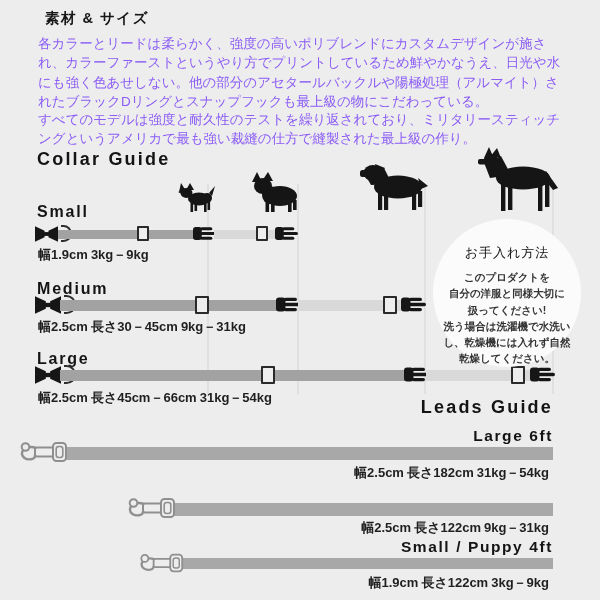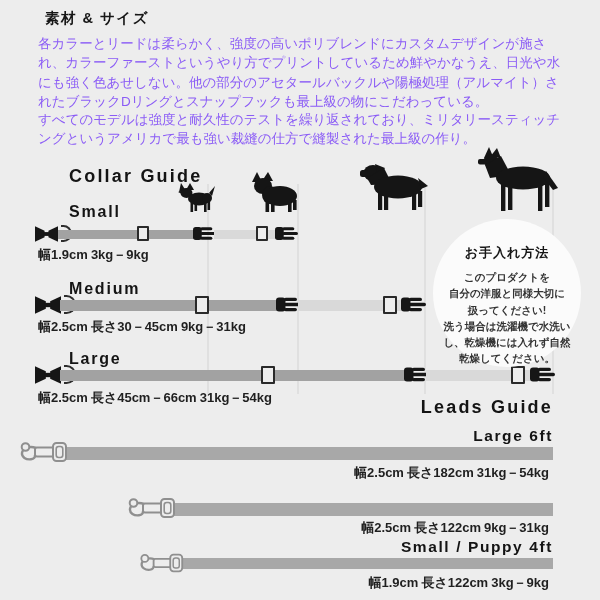--- a/index.html
+++ b/index.html
@@ -7,46 +7,46 @@
   .canvas{position:relative;width:600px;height:600px;background:#ededed;overflow:hidden;}
 
   
   .intro-title{position:absolute;left:38px;top:9px;font-size:14.5px;font-weight:bold;letter-spacing:1.5px;color:#161616;margin-left:7px;}
   .intro-p{position:absolute;left:38px;width:530px;font-size:13.5px;line-height:1.44;color:#8b5cf6;margin:0;}
   .p1{top:34px;}
   .p2{top:110px;}
 
   
   .guide-title{position:absolute;font-size:18px;font-weight:bold;letter-spacing:2.2px;color:#141414;}
-  .collar-title{left:37px;top:166px;margin-left:32px;}
+  .collar-title{left:37px;top:149px;}
   .leads-title{right:47px;top:397px;}
 
   
   .vline{position:absolute;top:184px;height:210px;width:2px;background:rgba(0,0,0,0.05);}
 
   
   .dog{position:absolute;}
   .dog svg{display:block;}
 
   
-  .size-label{position:absolute;left:37px;font-size:16px;font-weight:bold;letter-spacing:1.8px;color:#141414;margin-left:32px;}
+  .size-label{position:absolute;left:37px;font-size:16px;font-weight:bold;letter-spacing:1.8px;color:#141414;}
   .strap{position:absolute;}
   .strap.dark{background:#a2a2a2;}
   .strap.light{background:#d9d9d9;}
   .dring{position:absolute;border:2.5px solid #2d2d2d;border-left:none;border-radius:0 10px 10px 0;background:transparent;box-sizing:border-box;}
   .slider{position:absolute;border:2.2px solid #2a2a2a;background:#ededed;box-sizing:border-box;border-radius:1px;}
   .hw{position:absolute;}
   .hw svg{display:block;width:100%;height:100%;}
   .specs{position:absolute;display:flex;gap:3px;font-size:13px;color:#1f1f1f;font-weight:700;white-space:nowrap;}
   .specs-left{left:38px;}
   .specs-right{right:51px;justify-content:flex-end;}
 
   
   .care-circle{position:absolute;left:433px;top:219px;width:148px;height:148px;border-radius:50%;background:#fbfbfb;z-index:6;text-align:center;box-sizing:border-box;padding-top:25px;}
-  .care-title{font-size:13px;font-weight:bold;color:#161616;letter-spacing:1px;margin-bottom:7px;}
+  .care-title{font-size:13px;font-weight:normal;color:#161616;letter-spacing:1px;margin-bottom:7px;}
   .care-body{font-size:10.5px;line-height:1.55;color:#333;white-space:pre-line;font-weight:bold;}
 
   
   .lead-label{position:absolute;font-size:15.5px;font-weight:bold;letter-spacing:1.6px;color:#141414;right:47px;}
   .lead-strap{position:absolute;background:#a8a8a8;}
   .hook{position:absolute;}
   .hook svg{display:block;width:100%;height:100%;}
 </style>
 </head>
 <body>

